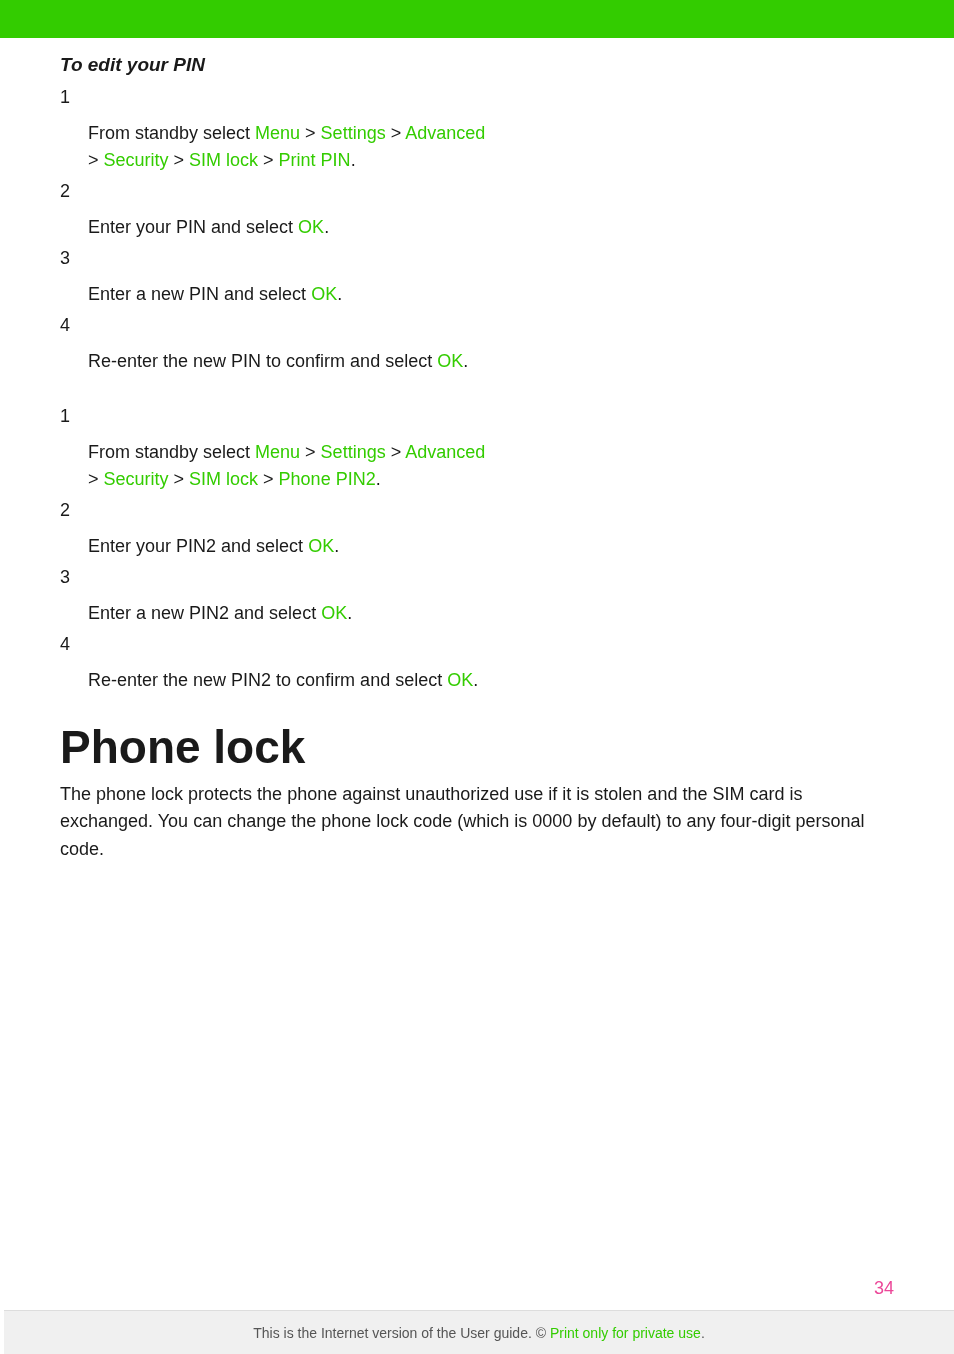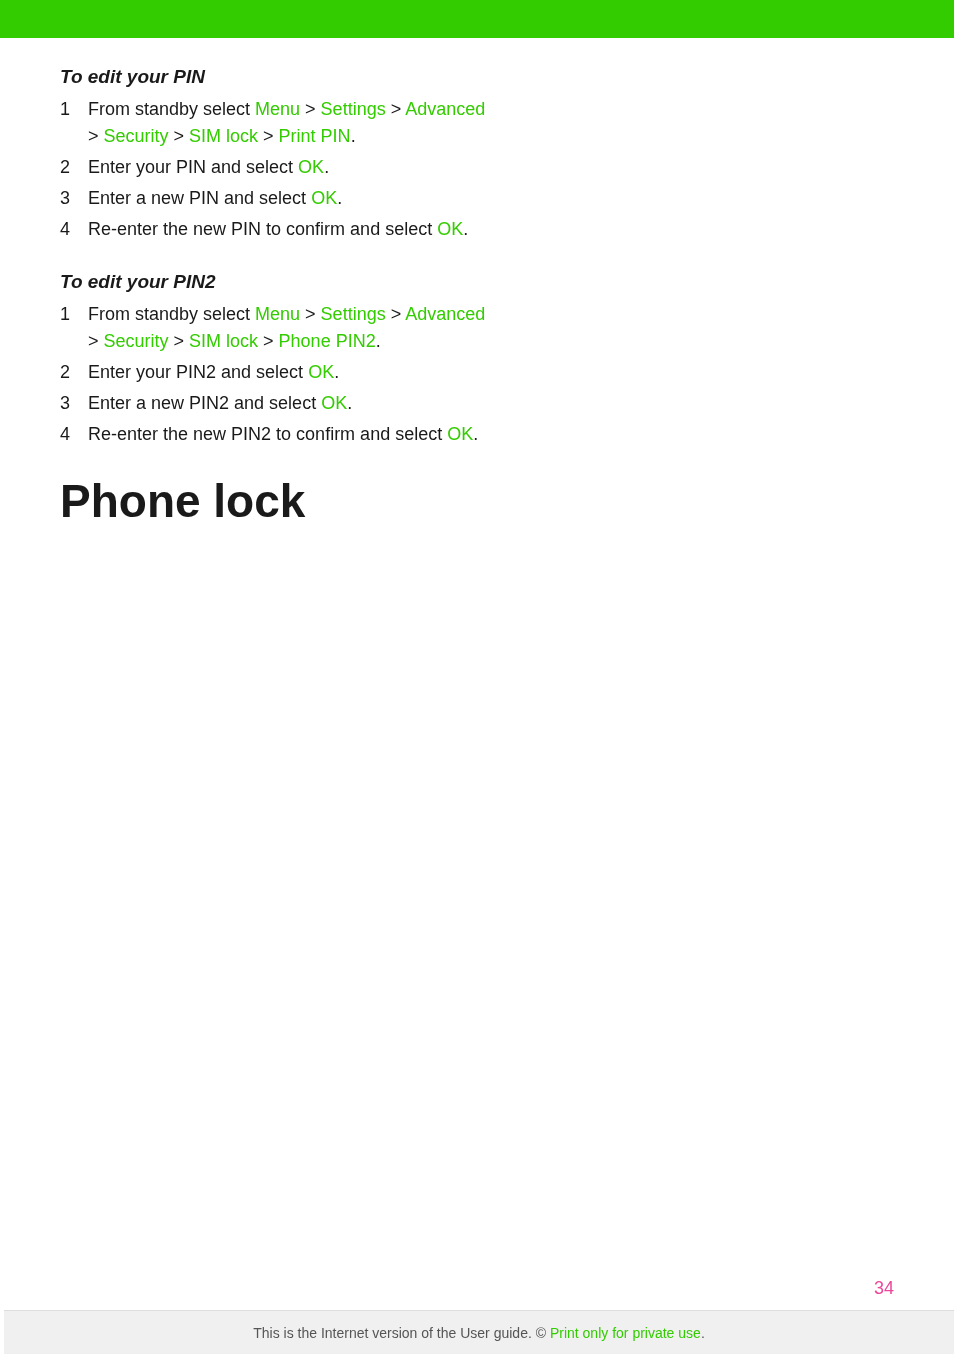--- a/index.html
+++ b/index.html
@@ -14,21 +14,21 @@
       position: relative;
     }
 
     .top-bar {
       width: 100%;
       height: 38px;
       background: #33cc00;
     }
 
     .content {
-      padding: 28px 60px 80px 60px;
+      padding: 16px 60px 80px 60px;
     }
 
     .section-title {
       font-style: italic;
       font-weight: bold;
       font-size: 19px;
       margin-bottom: 8px;
       color: #1a1a1a;
     }
 
@@ -45,20 +45,21 @@
     }
 
     .step-num {
       min-width: 28px;
       font-weight: normal;
       color: #1a1a1a;
     }
 
     .step-text {
       flex: 1;
+      margin-top: 36px;
     }
 
     .green {
       color: #33cc00;
     }
 
     .phone-lock-heading {
       font-size: 46px;
       font-weight: bold;
       color: #1a1a1a;
@@ -131,21 +132,20 @@
         <span class="step-text">Enter a new PIN and select <span class="green">OK</span>.</span>
       </li>
       <li>
         <span class="step-num">4</span>
         <span class="step-text">Re-enter the new PIN to confirm and select <span class="green">OK</span>.</span>
       </li>
     </ol>
   </div>
 
   <div>
-    <div class="section-title">To edit your PIN2</div>
     <ol class="steps">
       <li>
         <span class="step-num">1</span>
         <span class="step-text">
           From standby select <span class="green">Menu</span> &gt; <span class="green">Settings</span> &gt; <span class="green">Advanced</span><br>
           &gt; <span class="green">Security</span> &gt; <span class="green">SIM lock</span> &gt; <span class="green">Phone PIN2</span>.
         </span>
       </li>
       <li>
         <span class="step-num">2</span>
@@ -157,20 +157,21 @@
       </li>
       <li>
         <span class="step-num">4</span>
         <span class="step-text">Re-enter the new PIN2 to confirm and select <span class="green">OK</span>.</span>
       </li>
     </ol>
   </div>
 
   <div>
     <h1 class="phone-lock-heading">Phone lock</h1>
+    <p class="phone-lock-desc">The phone lock protects the phone against unauthorized use if it is stolen and the SIM card is exchanged. You can change the phone lock code (which is 0000 by default) to any four-digit personal code.</p>
   </div>
 
 </div>
 
 <div class="page-num">34</div>
 
 <div class="footer">
   <span class="footer-text">
     This is the Internet version of the User guide. © <span class="footer-green">Print only for private use</span>.
   </span>

